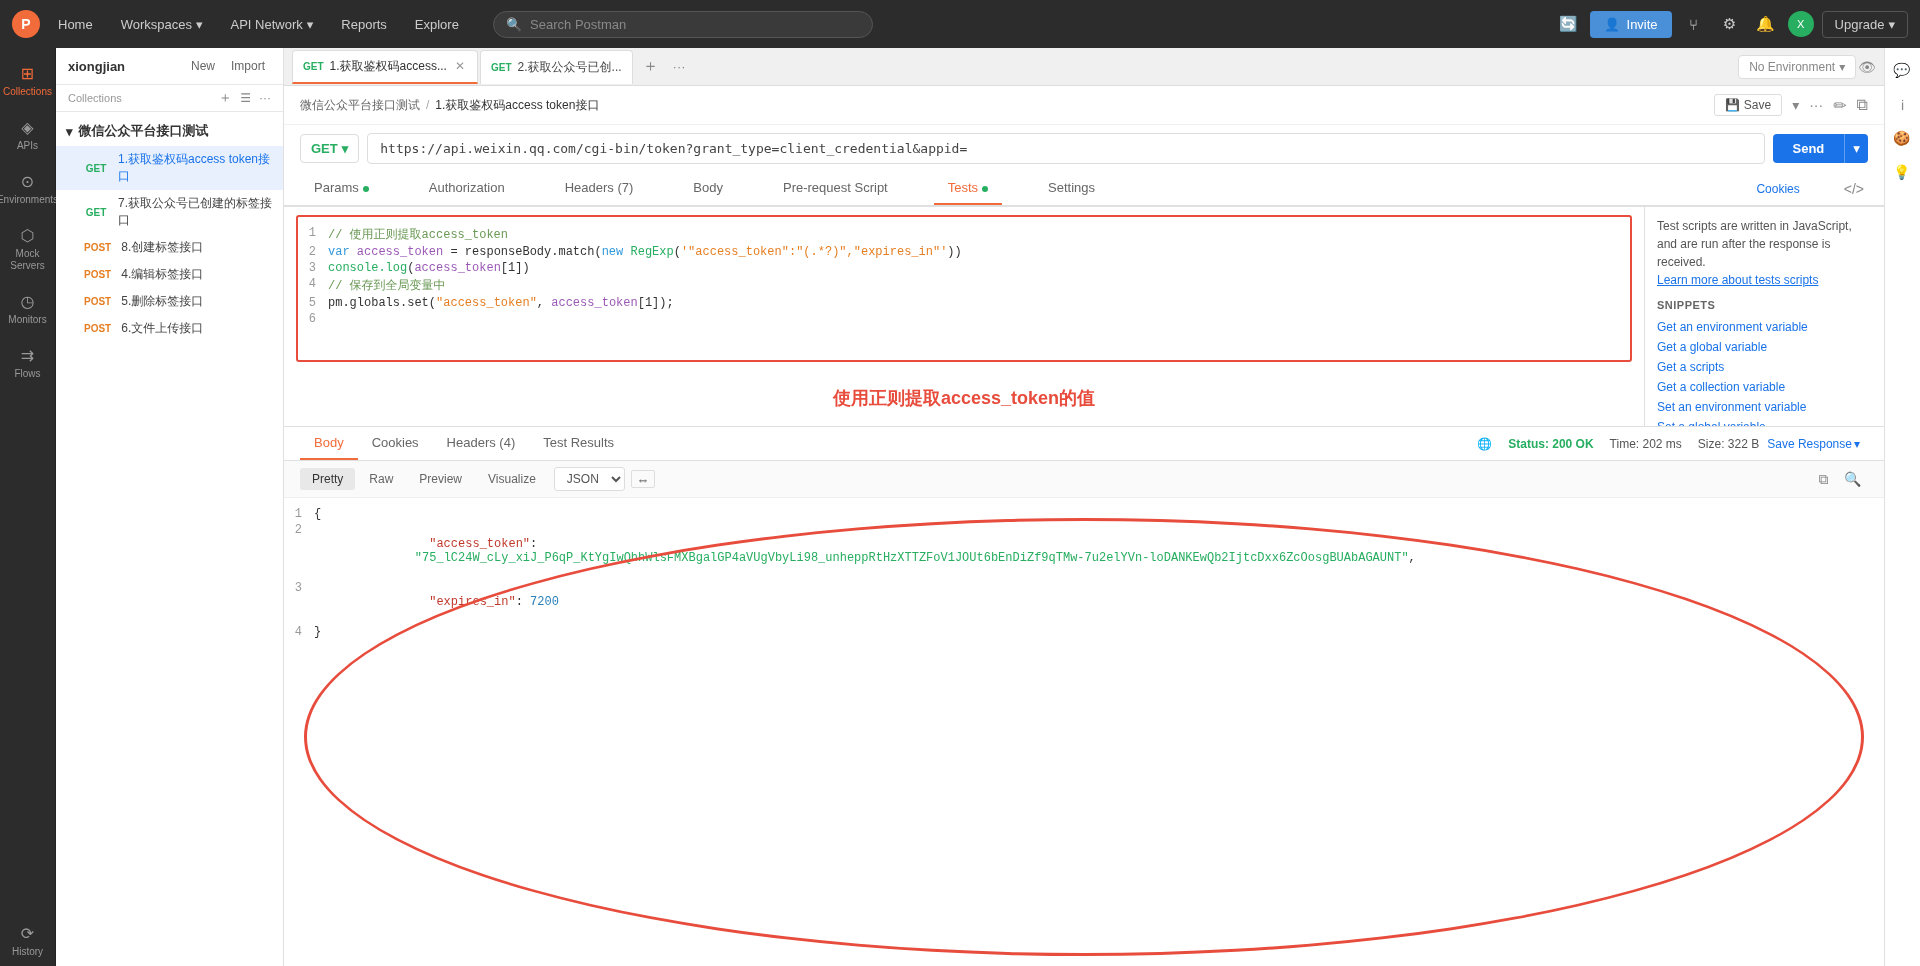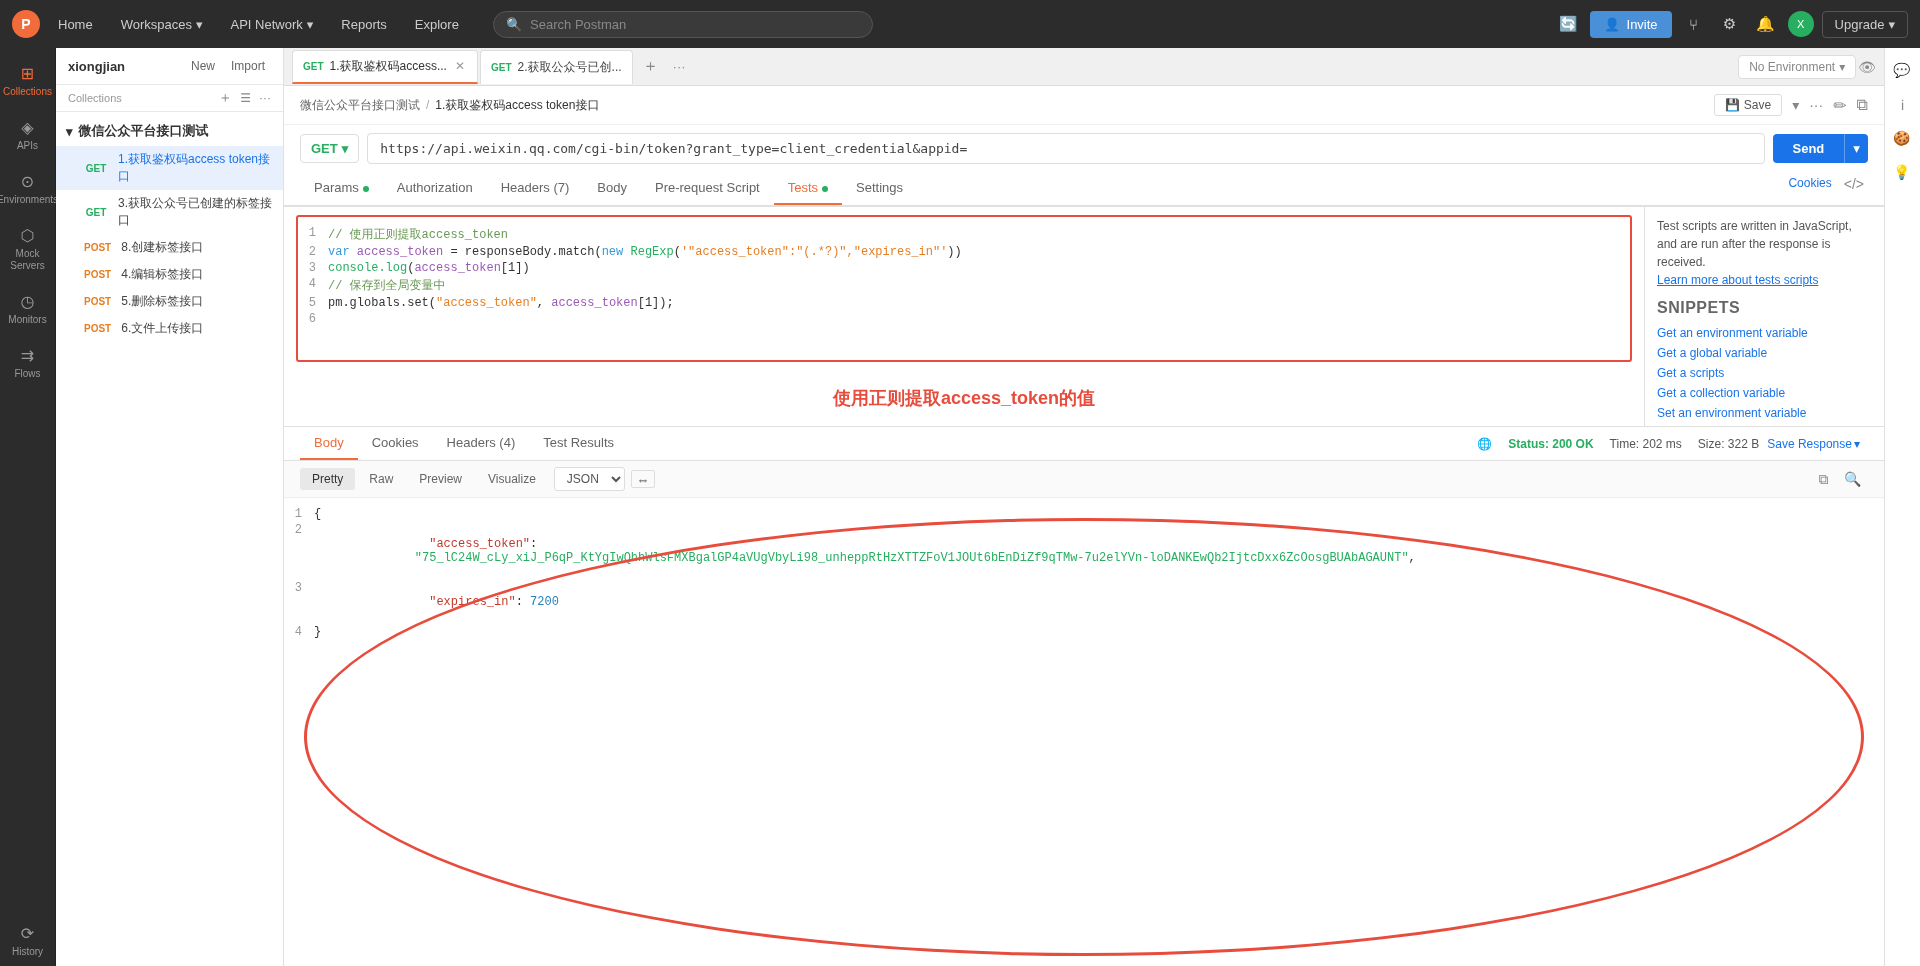--- a/index.html
+++ b/index.html
@@ -70,21 +70,21 @@
     .breadcrumb .current { color: #333; font-weight: 500; }
     .request-row { display: flex; align-items: center; padding: 8px 16px; gap: 8px; }
     .method-select { display: flex; align-items: center; gap: 4px; background: #fff; border: 1px solid #ddd; border-radius: 4px; padding: 6px 10px; font-size: 13px; font-weight: 600; color: #27ae60; cursor: pointer; }
     .url-input { flex: 1; border: 1px solid #ddd; border-radius: 4px; padding: 7px 12px; font-size: 13px; color: #444; background: #fff; font-family: monospace; }
     .send-btn { background: #1a73e8; color: white; border: none; border-radius: 4px; padding: 7px 20px; font-size: 13px; font-weight: 600; cursor: pointer; display: flex; align-items: center; gap: 4px; }
     .send-btn-arrow { background: #1a73e8; color: white; border: none; border-left: 1px solid rgba(255,255,255,0.3); border-radius: 0 4px 4px 0; padding: 7px 8px; cursor: pointer; }
     .send-group { display: flex; }
     .send-group .send-btn { border-radius: 4px 0 0 4px; }
 
     
-    .req-tabs { display: flex; align-items: flex-start; padding: 0 16px; background: #fff; border-bottom: 1px solid #e0e0e0; }
+    .req-tabs { display: flex; align-items: center; padding: 0 16px; background: #fff; border-bottom: 1px solid #e0e0e0; gap: 32px; }
     .req-tab { padding: 8px 14px; font-size: 13px; cursor: pointer; color: #666; border-bottom: 2px solid transparent; }
     .req-tab.active { color: #f26b3a; border-bottom: 2px solid #f26b3a; font-weight: 500; }
     .req-tab .dot { display: inline-block; width: 6px; height: 6px; border-radius: 50%; background: #27ae60; margin-left: 4px; vertical-align: middle; }
     .req-tab-spacer { flex: 1; }
     .cookies-btn { color: #1a73e8; font-size: 12px; cursor: pointer; padding: 4px 8px; }
 
     
     .editor-section { display: flex; background: #fff; height: 220px; border-bottom: 1px solid #e0e0e0; overflow: hidden; }
     .code-editor { flex: 1; padding: 8px 0; font-family: 'Courier New', monospace; font-size: 12px; background: #fff; overflow-y: auto; border: 2px solid #e74c3c; margin: 8px 12px; border-radius: 3px; }
     .code-line { display: flex; padding: 1px 0; }
@@ -96,21 +96,21 @@
     .c-keyword { color: #3498db; }
     .c-func { color: #27ae60; }
 
     
     .center-text { text-align: center; padding: 16px; color: #e74c3c; font-size: 18px; font-weight: 600; }
 
     
     .snippets-panel { width: 240px; border-left: 1px solid #e0e0e0; padding: 10px 12px; background: #fff; font-size: 12px; overflow-y: auto; }
     .snippets-desc { color: #555; line-height: 1.5; margin-bottom: 8px; }
     .snippets-link { color: #1a73e8; cursor: pointer; text-decoration: underline; }
-    .snippets-title { font-weight: 700; font-size: 16px; color: #666; margin: 10px 0 6px; text-transform: uppercase; letter-spacing: 0.5px; }
+    .snippets-title { font-weight: 700; font-size: 11px; color: #666; margin: 10px 0 6px; text-transform: uppercase; letter-spacing: 0.5px; }
     .snippet-item { color: #1a73e8; cursor: pointer; padding: 3px 0; font-size: 12px; }
 
     
     .response-area { flex: 1; background: #fff; display: flex; flex-direction: column; overflow: hidden; }
     .response-tabs-bar { display: flex; align-items: center; padding: 0 16px; border-bottom: 1px solid #e0e0e0; background: #fff; }
     .resp-tab { padding: 8px 14px; font-size: 13px; cursor: pointer; color: #666; border-bottom: 2px solid transparent; }
     .resp-tab.active { color: #f26b3a; border-bottom: 2px solid #f26b3a; }
     .resp-tab-spacer { flex: 1; }
     .resp-status { font-size: 12px; color: #555; display: flex; align-items: center; gap: 16px; }
     .status-ok { color: #27ae60; font-weight: 600; }
@@ -234,21 +234,21 @@
       <div class="collection-name">
         <span>▾</span>
         <span>微信公众平台接口测试</span>
       </div>
       <div class="tree-item active">
         <span class="method-badge method-get">GET</span>
         <span>1.获取鉴权码access token接口</span>
       </div>
       <div class="tree-item">
         <span class="method-badge method-get">GET</span>
-        <span>3.获取公众号已创建的标签接口</span>
+        <span>7.获取公众号已创建的标签接口</span>
       </div>
       <div class="tree-item">
         <span class="method-badge method-post">POST</span>
         <span>8.创建标签接口</span>
       </div>
       <div class="tree-item">
         <span class="method-badge method-post">POST</span>
         <span>4.编辑标签接口</span>
       </div>
       <div class="tree-item">

